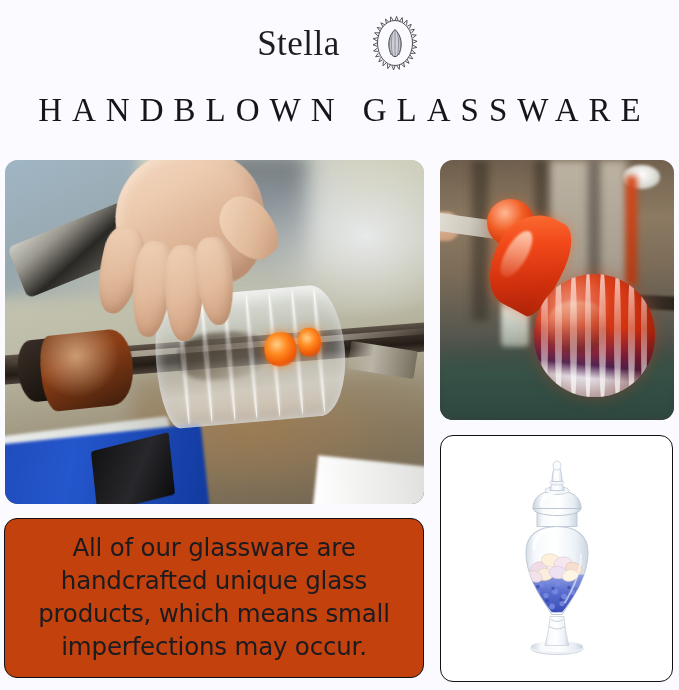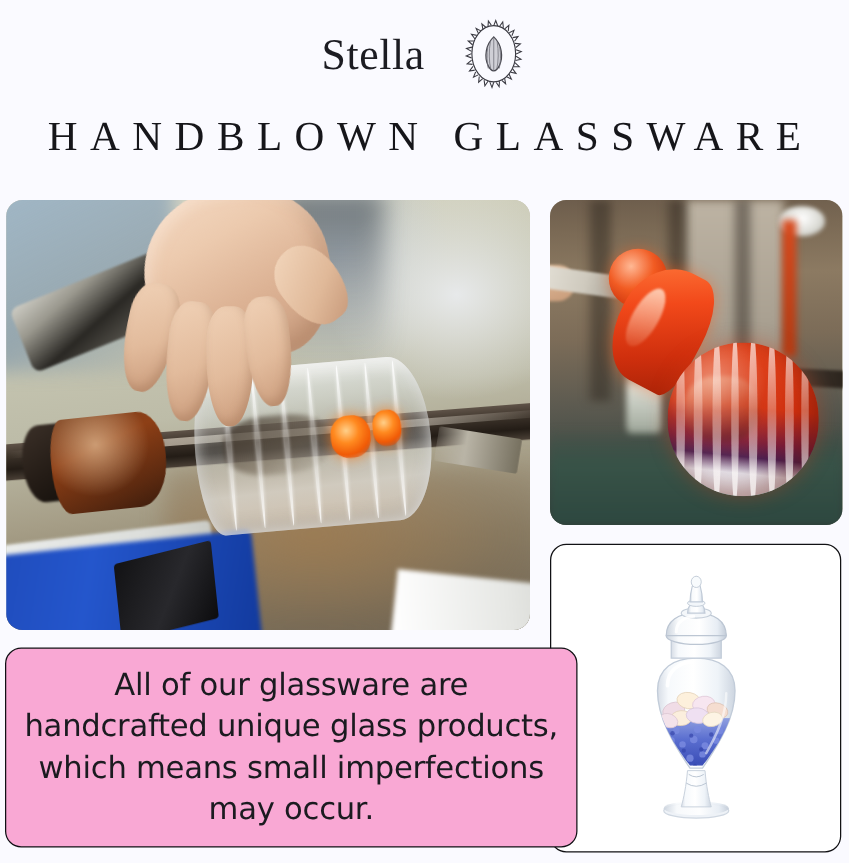--- a/index.html
+++ b/index.html
@@ -452,23 +452,23 @@
     top: 50%;
     transform: translate(-50%, -50%);
     width: 104px;
     height: 205px;
   }
 
   
   #panel-caption {
     left: 4px;
     top: 360px;
-    width: 458px;
+    width: 420px;
     height: 160px;
-    background: #f9a8d4;
+    background: #c2410c;
     border: 1.6px solid #101014;
     box-sizing: border-box;
     display: flex;
     align-items: center;
     justify-content: center;
   }
   .caption-text {
     font-family: "DejaVu Sans", sans-serif;
     font-size: 24.5px;
     line-height: 1.34;

